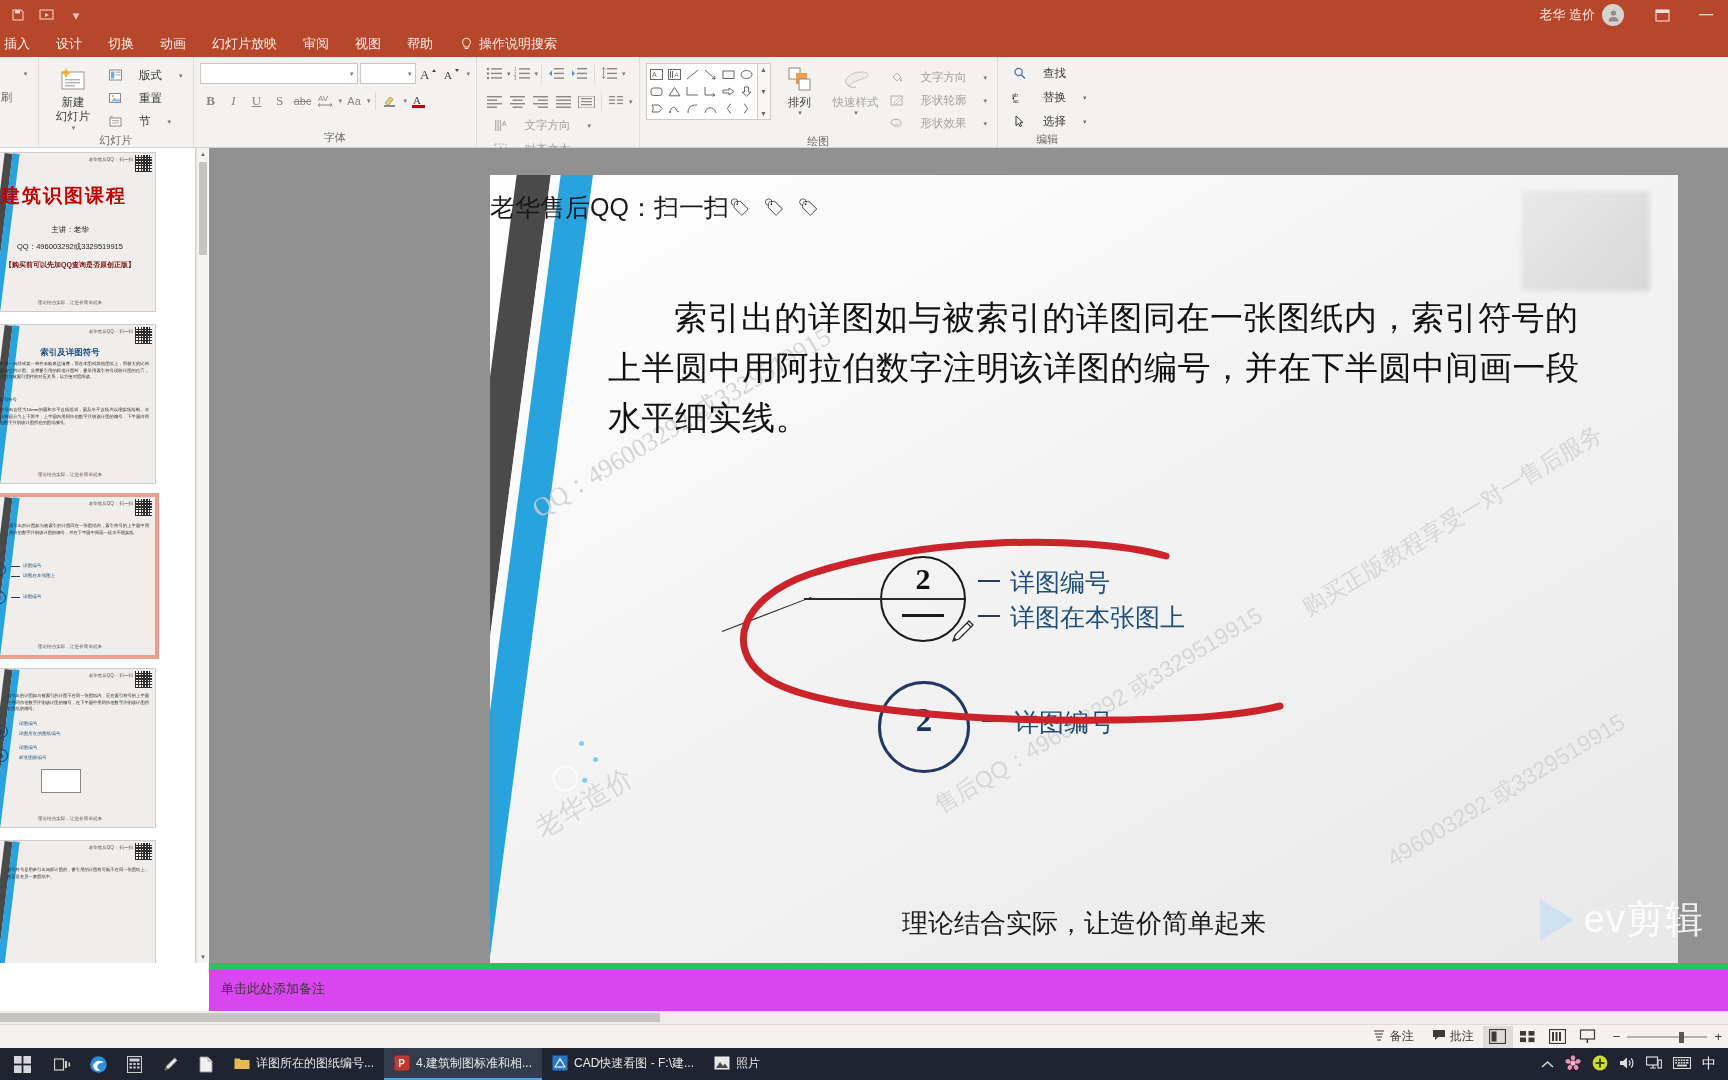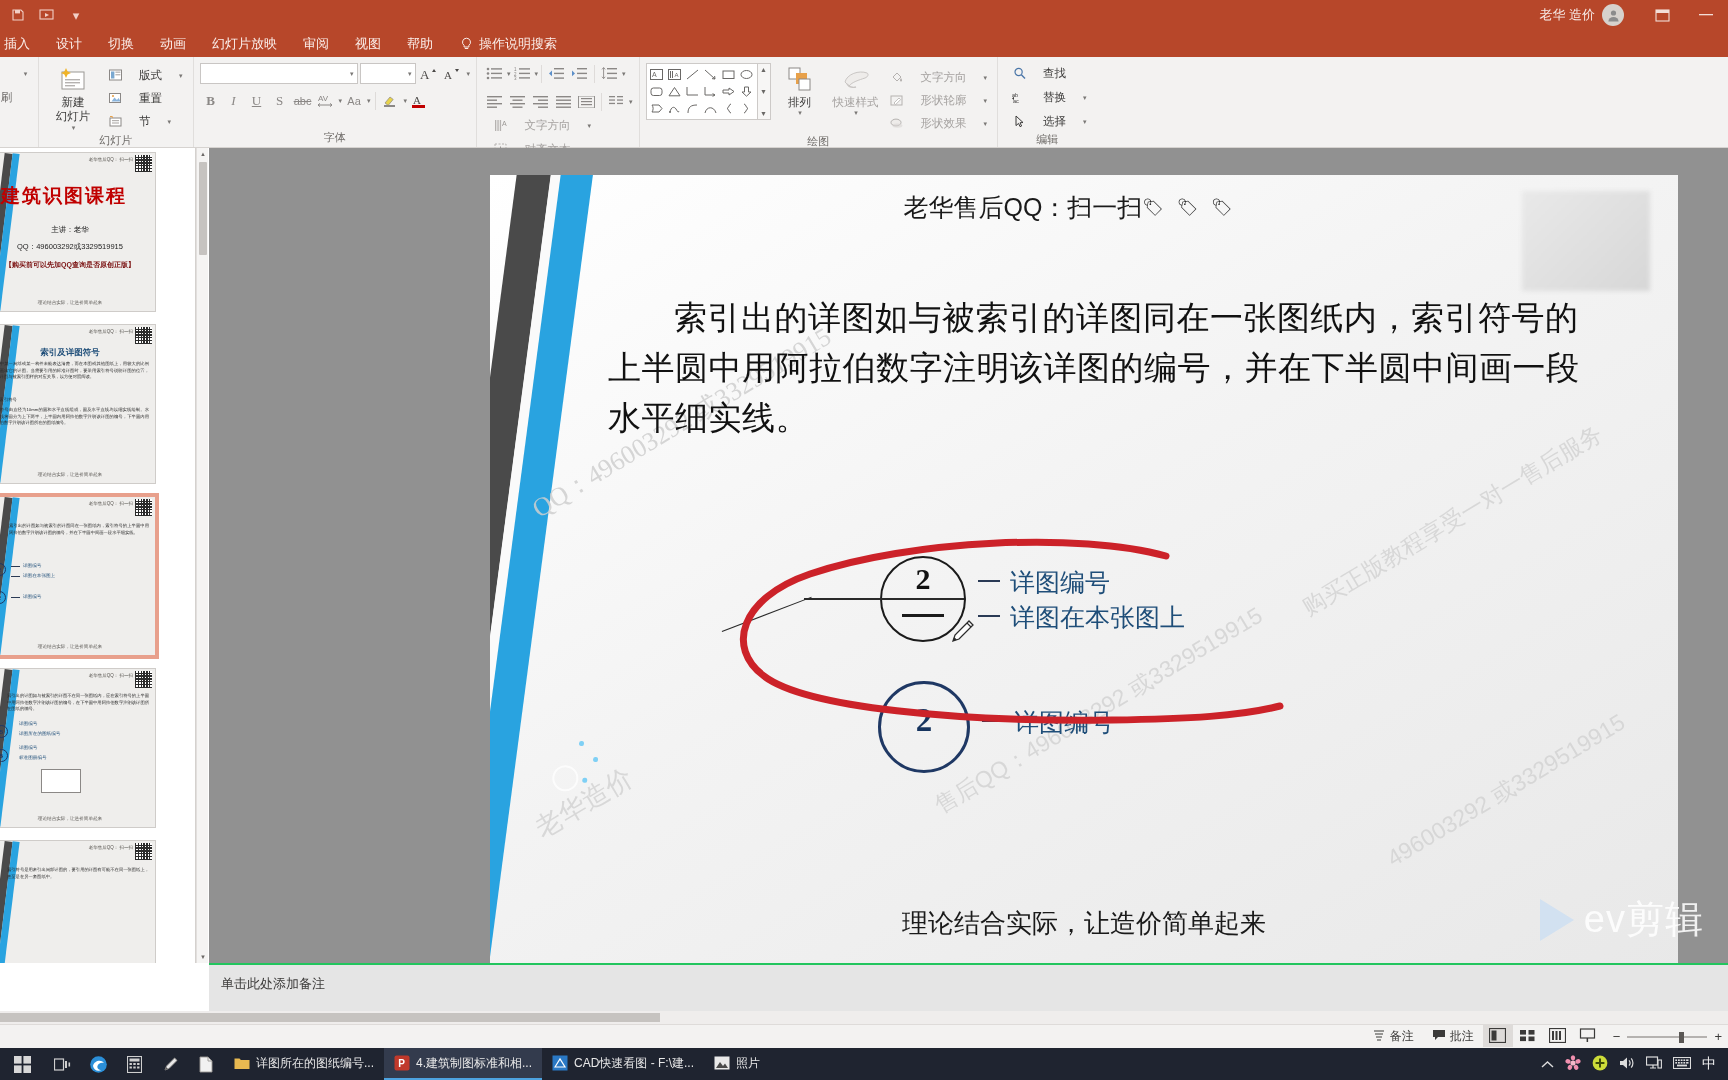--- a/index.html
+++ b/index.html
@@ -173,21 +173,21 @@
   }
   .stripe { position: absolute; top:-70px; bottom:-70px; width: 40px; transform: rotate(7.5deg); transform-origin: top center;}
   .stripe.dark { left: 36px; width: 34px; background: #4a4a4a; }
   .stripe.white { left: 70px; width: 12px; background: #fafafa; }
   .stripe.blue { left: 80px; width: 32px; background: #29a3e0; }
   .dots { position:absolute; left: 76px; top: 560px; transform: rotate(7.5deg);}
   .dot { width:5px;height:5px;border-radius:50%;background:#7fd0f5; position:absolute;}
   .ring { width:26px;height:26px;border-radius:50%;border:2px solid #ffffff; position:absolute; opacity:.75;}
 
   .slide-head {
-    position: absolute; top: 16px; left: 0; right: 0; text-align: center; padding-right: 28px;
+    position: absolute; top: 16px; left: 0; right: 0; text-align: left; padding-right: 28px;
     font-size: 25px; color: #1a1a1a; white-space: nowrap;
   }
   .slide-head .emo { letter-spacing: 4px; font-size: 17px; vertical-align: 3px; color:#2b2b2b; }
   .qr-big {
     position:absolute; top: 16px; right: 28px; width: 128px; height: 100px;
     background: linear-gradient(135deg,#e9e9e9,#d7d7d7);
     filter: blur(2px);
   }
   .body-text {
     position: absolute; top: 118px; left: 118px; right: 70px;
@@ -232,36 +232,36 @@
   
   .evlogo { position:absolute; right: 24px; bottom: 18px; display:flex; align-items:center; gap:10px; opacity:.88;}
   .evlogo .tri {
     width:0;height:0;border-left:34px solid #cfe0f2; border-top:21px solid transparent; border-bottom:21px solid transparent;
   }
   .evlogo .txt { color:#ffffff; font-size:38px; letter-spacing:1px; }
 
   
   .notes {
     position:absolute; left: 209px; right: 0; bottom: 56px; height: 61px;
-    background:#e5e5e5; border-top:2px solid #22c55e;
+    background:#d946ef; border-top:7px solid #22c55e;
   }
   .notes-text { position:absolute; left:12px; top:10px; font-size:13px; color:#3b3a39; }
 
   
   .hscroll {
     position:absolute; left: 0px; right: 0; bottom: 0px; height: 13px; background:#efedec;
   }
   .hscroll .hbar { position:absolute; left: 0px; top:2px; height:9px; width: 660px; background:#c6c3c0;}
 
   
   .statusbar {
     position:absolute; left:0; right:0; bottom:32px; height:24px; background:#f3f2f1;
     border-top:1px solid #dedbd9; display:flex; align-items:center;
   }
-  .sb-right { margin-left:auto; display:flex; gap:0; padding-right:6px;}
+  .sb-right { margin-left:auto; display:flex; align-items:center; gap:0; padding-right:6px;}
   .sb-btn { display:flex; align-items:center; gap:4px; height:24px; padding:0 9px; font-size:12px; color:#3b3a39;}
   .sb-view { width:30px; height:22px; display:flex; align-items:center; justify-content:center; color:#3b3a39;}
   .sb-view.active { background:#dedbd9; }
   .zoomwrap { display:flex; align-items:center; gap:7px; padding-left:10px;}
   .zl { width:80px; height:2px; background:#b5b2b0; position:relative;}
   .zl .knob { position:absolute; left:52px; top:-4px; width:5px; height:11px; background:#5a5755;}
   .zsign { font-size:13px; color:#3b3a39; }
 
   
   .taskbar {

